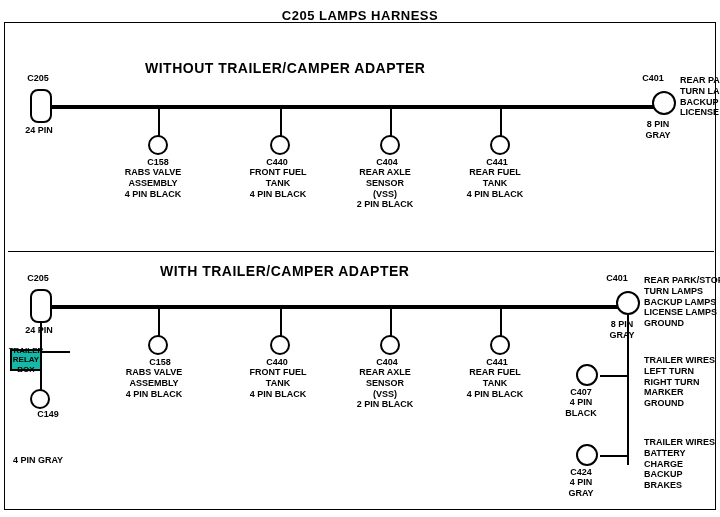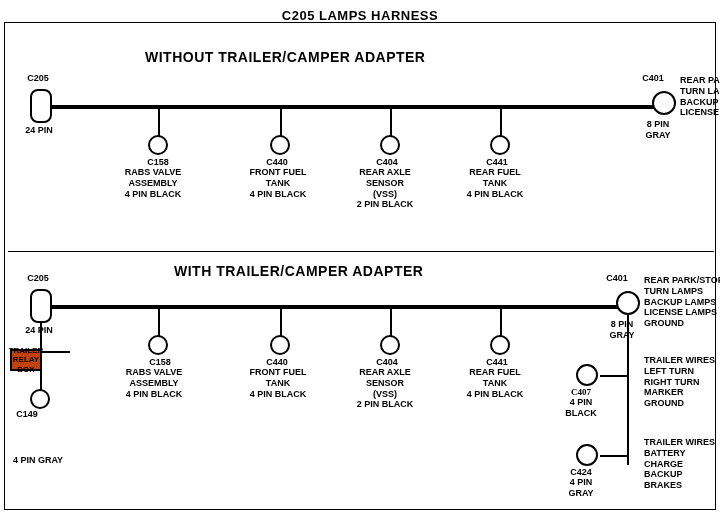--- a/index.html
+++ b/index.html
@@ -79,21 +79,21 @@
   </style>
 </head>
 <body>
 
 <div class="border-box"></div>
 
 <div class="page-title">C205 LAMPS HARNESS</div>
 
 <div class="diagram-container">
 
-  <span class="section-title" style="left:145px; top:26px;">WITHOUT TRAILER/CAMPER ADAPTER</span>
+  <span class="section-title" style="left:145px; top:37px;">WITHOUT TRAILER/CAMPER ADAPTER</span>
 
   <div class="hline" style="left:50px; top:82px; width:620px;"></div>
 
   <div class="rect-connector" style="left:30px; top:66px; width:22px; height:34px;"></div>
   <div class="label" style="left:18px; top:50px; width:40px;">C205</div>
   <div class="label" style="left:14px; top:102px; width:50px;">24 PIN</div>
 
   <div class="connector" style="left:652px; top:68px; width:24px; height:24px;"></div>
   <div class="label" style="left:638px; top:50px; width:30px;">C401</div>
   <div class="label label-left" style="left:680px; top:52px; width:80px; text-align:left;">REAR PARK/STOP<br>TURN LAMPS<br>BACKUP LAMPS<br>LICENSE LAMPS</div>
@@ -114,48 +114,48 @@
   <div class="label" style="left:362px; top:134px; width:50px;">C404</div>
   <div class="label" style="left:350px; top:144px; width:70px;">REAR AXLE<br>SENSOR<br>(VSS)<br>2 PIN BLACK</div>
 
   <div class="vline" style="left:500px; top:84px; height:30px;"></div>
   <div class="connector" style="left:490px; top:112px; width:20px; height:20px;"></div>
   <div class="label" style="left:472px; top:134px; width:50px;">C441</div>
   <div class="label" style="left:460px; top:144px; width:70px;">REAR FUEL<br>TANK<br>4 PIN BLACK</div>
 
   <div style="position:absolute; left:8px; top:228px; width:706px; height:1px; background:#000;"></div>
 
-  <span class="section-title" style="left:174px; top:240px;">WITH TRAILER/CAMPER ADAPTER</span>
+  <span class="section-title" style="left:160px; top:240px;">WITH TRAILER/CAMPER ADAPTER</span>
 
   <div class="hline" style="left:50px; top:282px; width:570px;"></div>
 
   <div class="rect-connector" style="left:30px; top:266px; width:22px; height:34px;"></div>
   <div class="label" style="left:18px; top:250px; width:40px;">C205</div>
   <div class="label" style="left:14px; top:302px; width:50px;">24 PIN</div>
 
   <div class="vline" style="left:40px; top:298px; height:30px;"></div>
   <div class="hline" style="left:40px; top:328px; width:30px; height:2px;"></div>
-  <div style="position:absolute; left:10px; top:326px; width:32px; height:22px; border:2px solid #000; background:#c2410c; font-size:8px; text-align:center; line-height:1.2; font-weight:bold; display:flex; align-items:center; justify-content:center;">TRAILER<br>RELAY<br>BOX</div>
+  <div style="position:absolute; left:10px; top:326px; width:32px; height:22px; border:2px solid #000; background:#14b8a6; font-size:8px; text-align:center; line-height:1.2; font-weight:bold; display:flex; align-items:center; justify-content:center;">TRAILER<br>RELAY<br>BOX</div>
 
   <div class="vline" style="left:40px; top:348px; height:20px;"></div>
   <div class="connector" style="left:30px; top:366px; width:20px; height:20px;"></div>
-  <div class="label" style="left:7px; top:386px; width:40px;">C149</div>
+  <div class="label" style="left:28px; top:386px; width:40px;">C149</div>
   <div class="label" style="left:8px; top:396px; width:60px;margin-top:36px;">4 PIN GRAY</div>
 
   <div class="connector" style="left:616px; top:268px; width:24px; height:24px;"></div>
   <div class="label" style="left:602px; top:250px; width:30px;">C401</div>
   <div class="label label-left" style="left:644px; top:252px; width:80px; text-align:left;">REAR PARK/STOP<br>TURN LAMPS<br>BACKUP LAMPS<br>LICENSE LAMPS<br>GROUND</div>
   <div class="label" style="left:602px; top:296px; width:40px;">8 PIN<br>GRAY</div>
 
   <div class="vline" style="left:627px; top:292px; height:150px;"></div>
 
   <div class="hline" style="left:600px; top:352px; width:28px; height:2px;"></div>
 
   <div class="connector" style="left:576px; top:341px; width:22px; height:22px;"></div>
-  <div class="label" style="left:562px; top:364px; width:38px;font-family:Liberation Serif, serif;">C407</div>
+  <div class="label" style="left:562px; top:364px; width:38px;">C407</div>
   <div class="label" style="left:556px; top:374px; width:50px;">4 PIN<br>BLACK</div>
   <div class="label label-left" style="left:644px; top:332px; width:80px; text-align:left;">TRAILER WIRES<br>LEFT TURN<br>RIGHT TURN<br>MARKER<br>GROUND</div>
 
   <div class="hline" style="left:600px; top:432px; width:28px; height:2px;"></div>
 
   <div class="connector" style="left:576px; top:421px; width:22px; height:22px;"></div>
   <div class="label" style="left:562px; top:444px; width:38px;">C424</div>
   <div class="label" style="left:556px; top:454px; width:50px;">4 PIN<br>GRAY</div>
   <div class="label label-left" style="left:644px; top:414px; width:80px; text-align:left;">TRAILER WIRES<br>BATTERY CHARGE<br>BACKUP<br>BRAKES</div>
 

